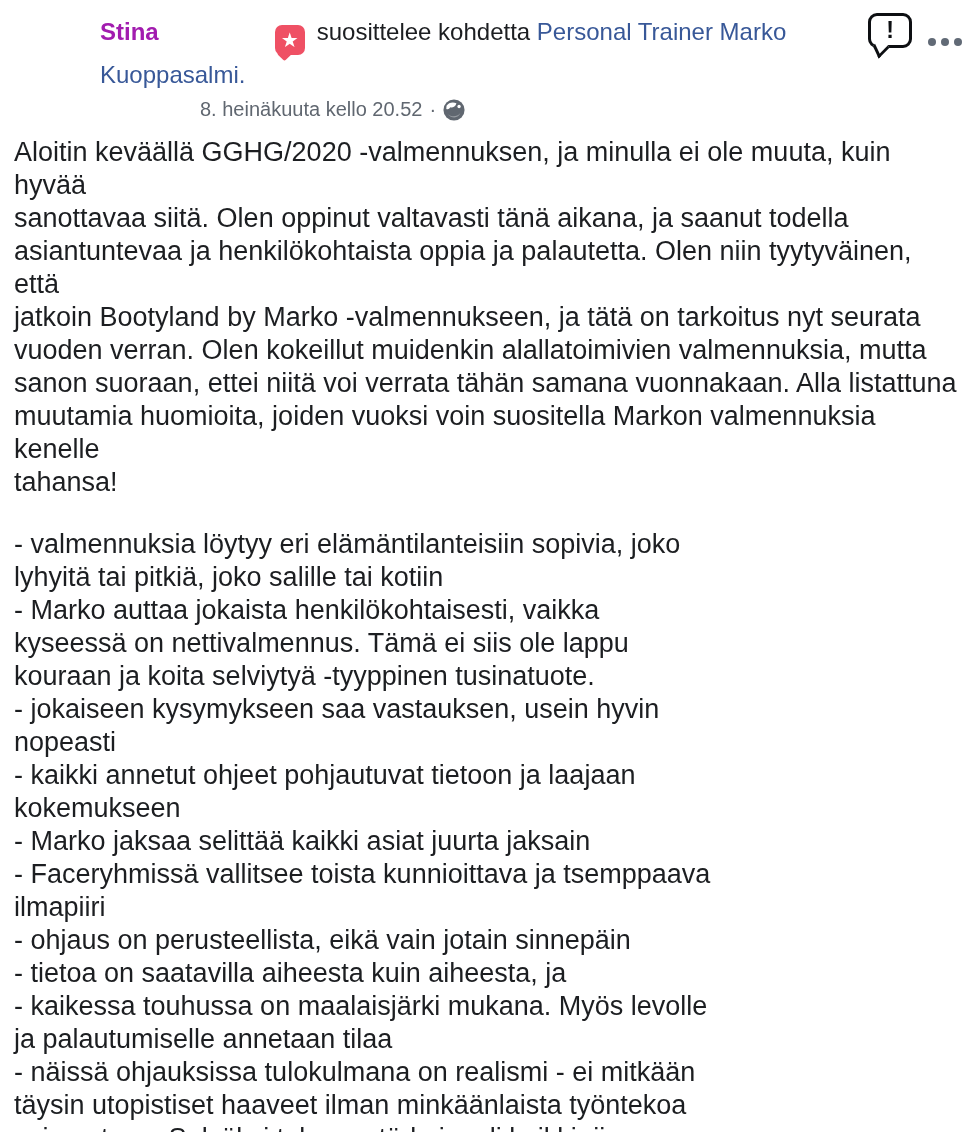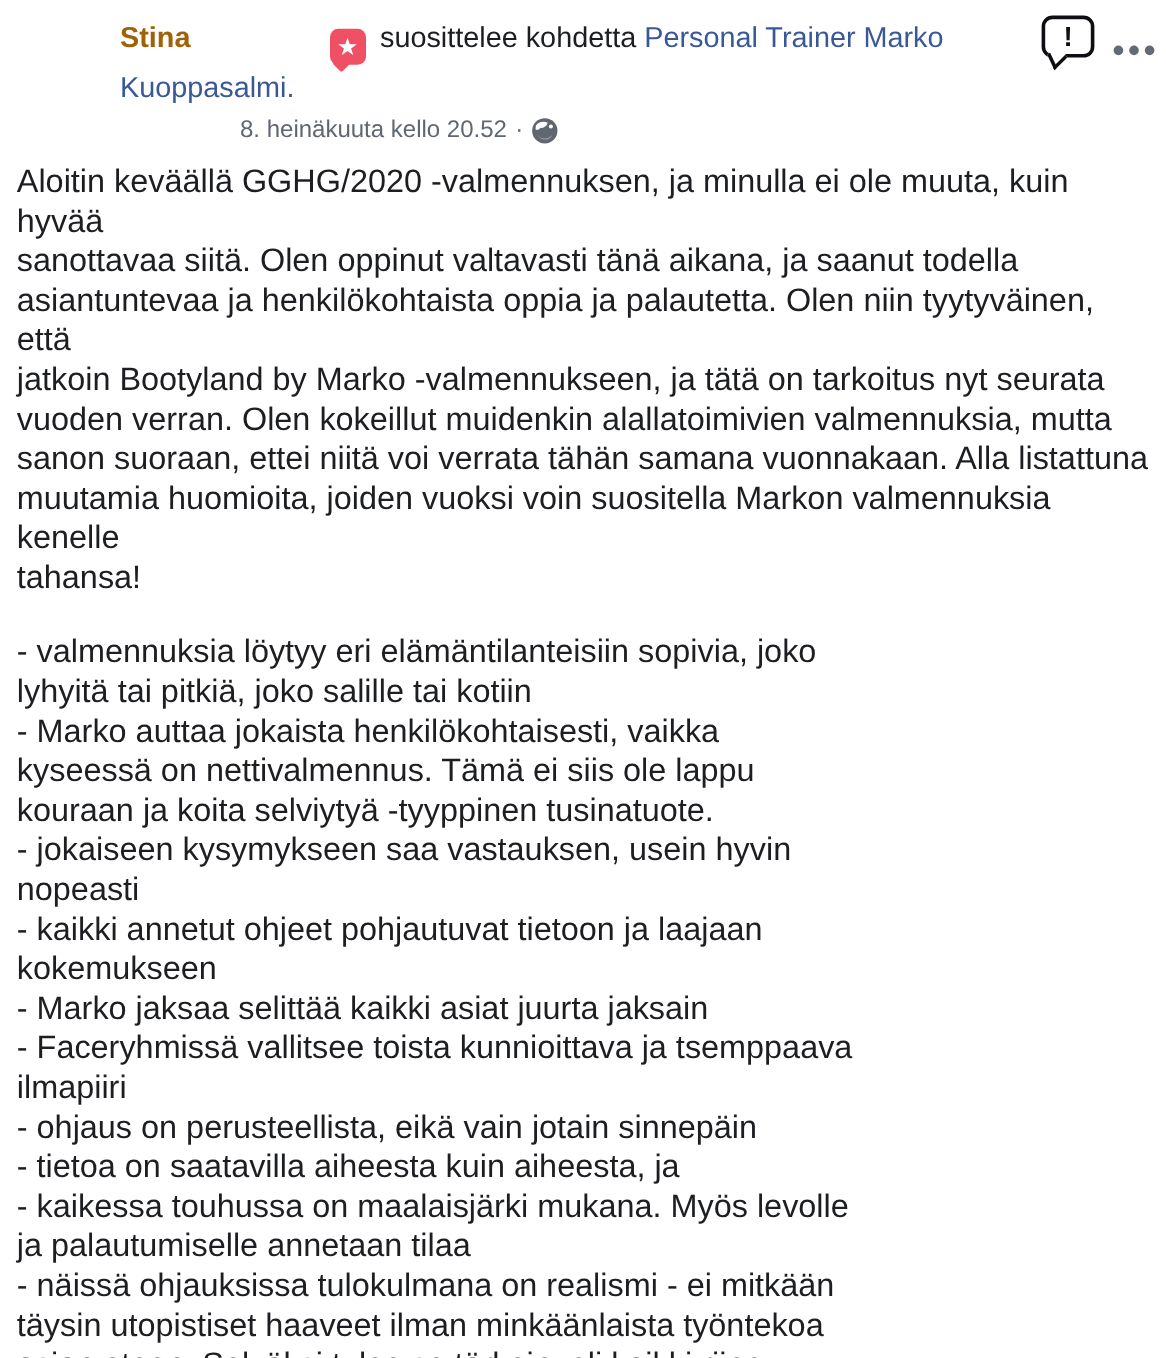--- a/index.html
+++ b/index.html
@@ -4,21 +4,21 @@
 <style>
   html,body{margin:0;padding:0;}
   body{
     width:972px;height:1132px;background:#ffffff;overflow:hidden;position:relative;
     font-family:"Liberation Sans","DejaVu Sans",sans-serif;
     -webkit-font-smoothing:antialiased;
   }
   
   .post-header{padding:12px 96px 0 100px;position:relative;}
   .header-line{font-size:24px;line-height:40px;color:#1c1e21;}
-  .author-link{color:#a16207;font-weight:700;text-decoration:none;cursor:pointer;}
+  .author-link{color:#a21caf;font-weight:700;text-decoration:none;cursor:pointer;}
   .rec-badge{
     display:inline-block;width:30px;height:30px;background:#EF5064;border-radius:7px;
     position:relative;vertical-align:-7px;margin-left:116px;margin-right:12px;text-align:center;
   }
   .rec-badge .tail{
     position:absolute;left:4px;bottom:-4px;width:11px;height:11px;background:#EF5064;
     transform:rotate(45deg);border-radius:2px;
   }
   .rec-badge .star{
     position:relative;color:#fff;font-size:20px;line-height:30px;display:block;

